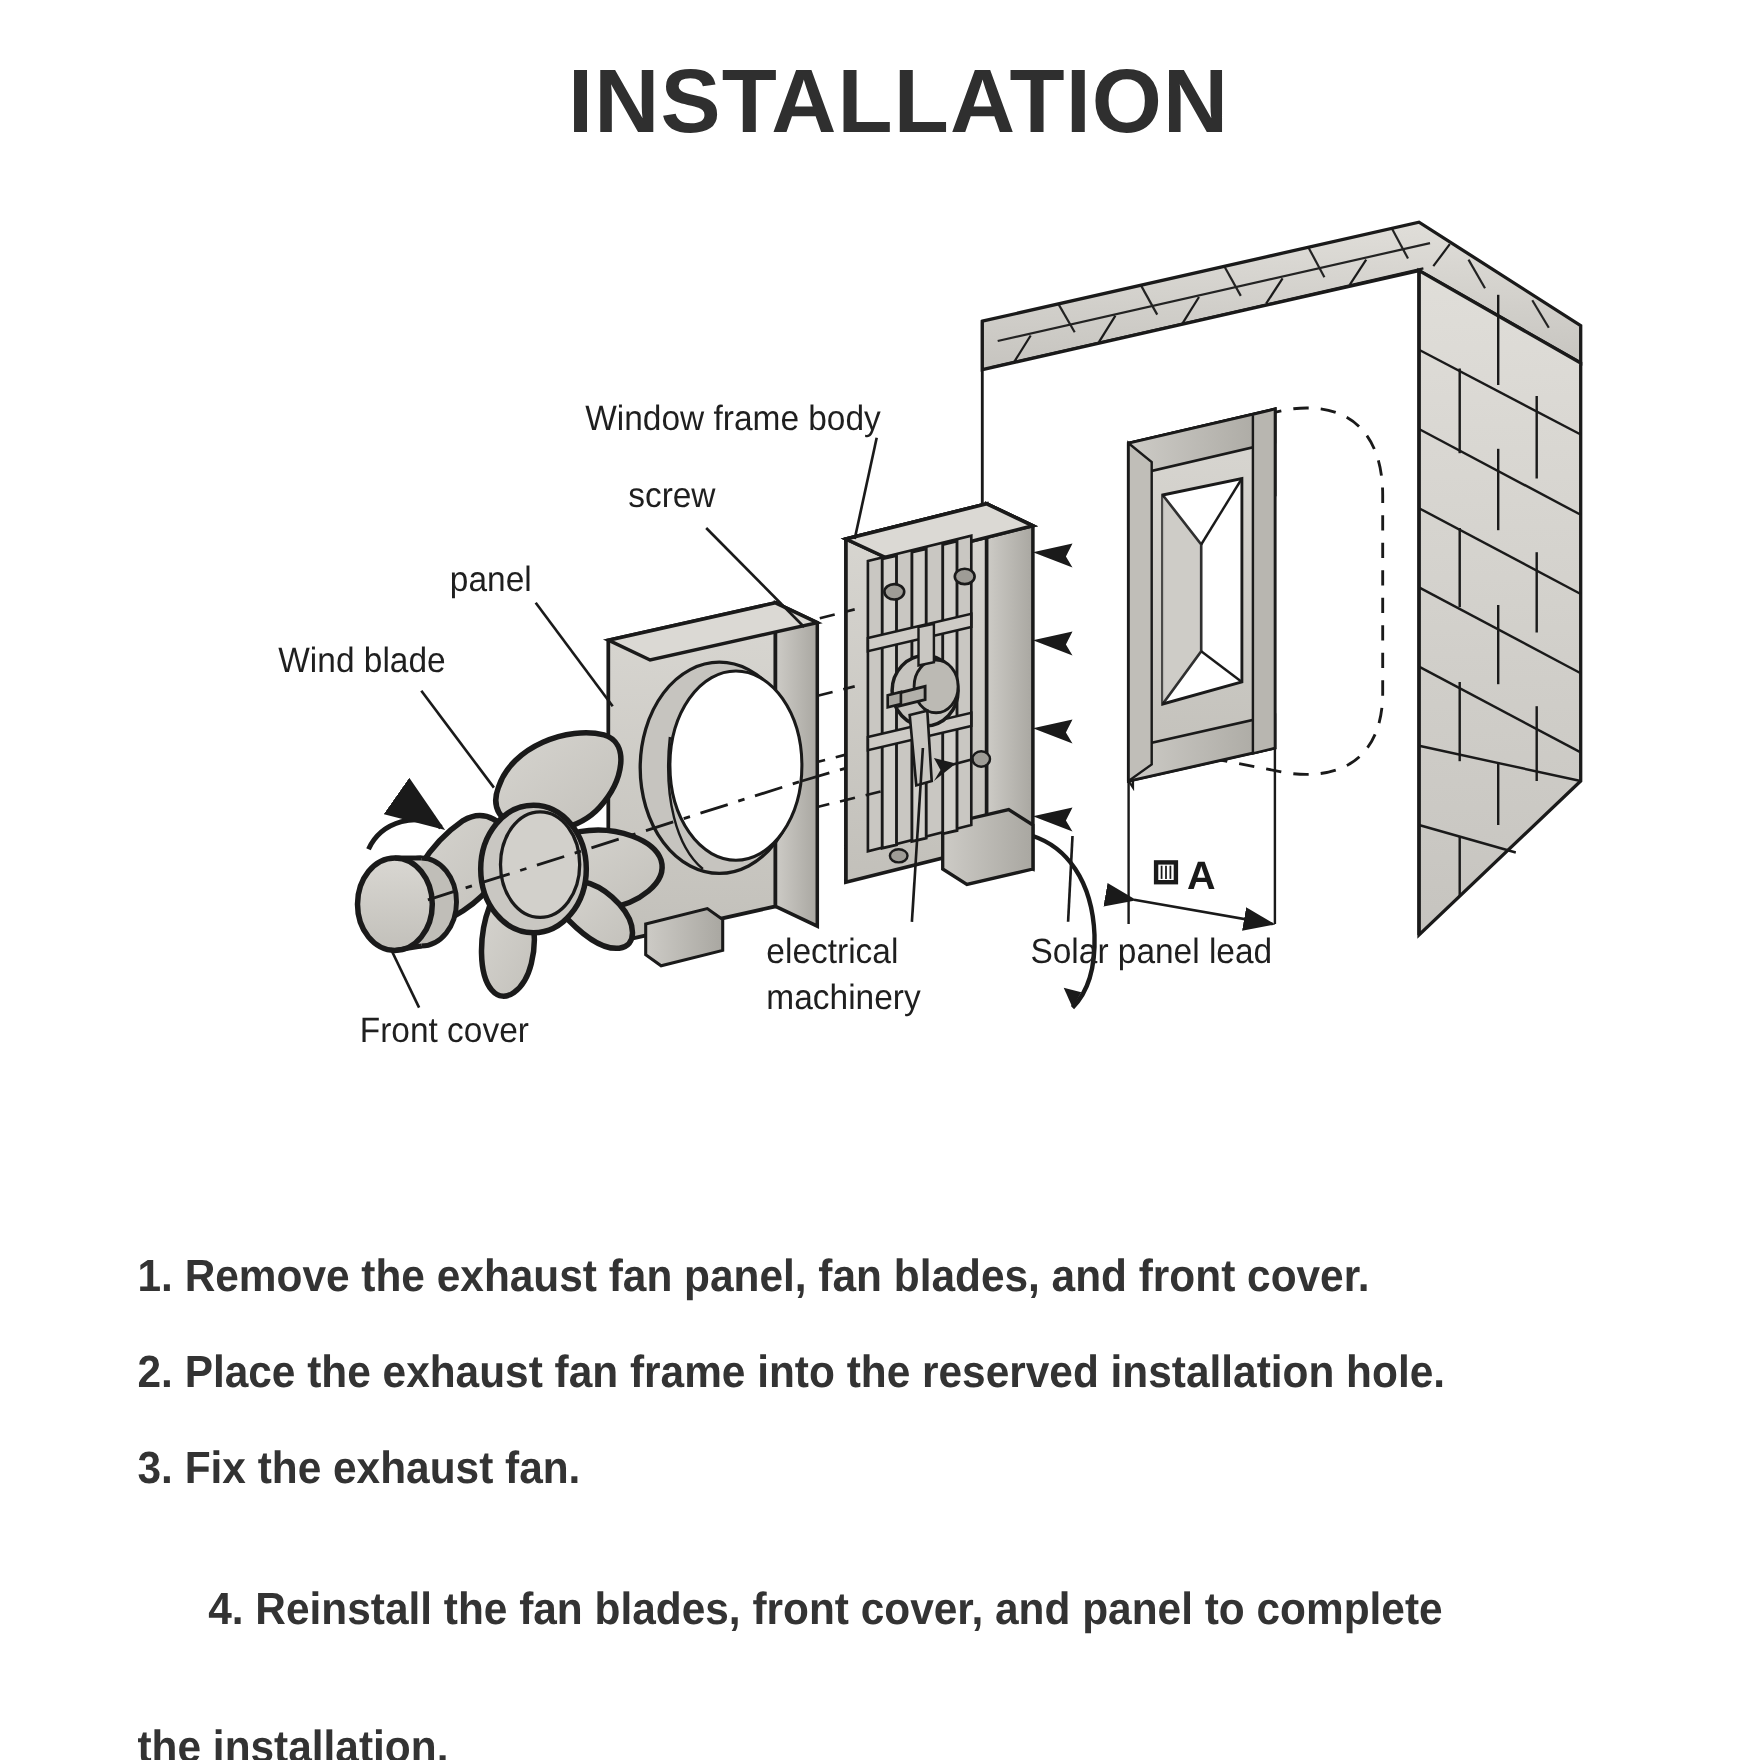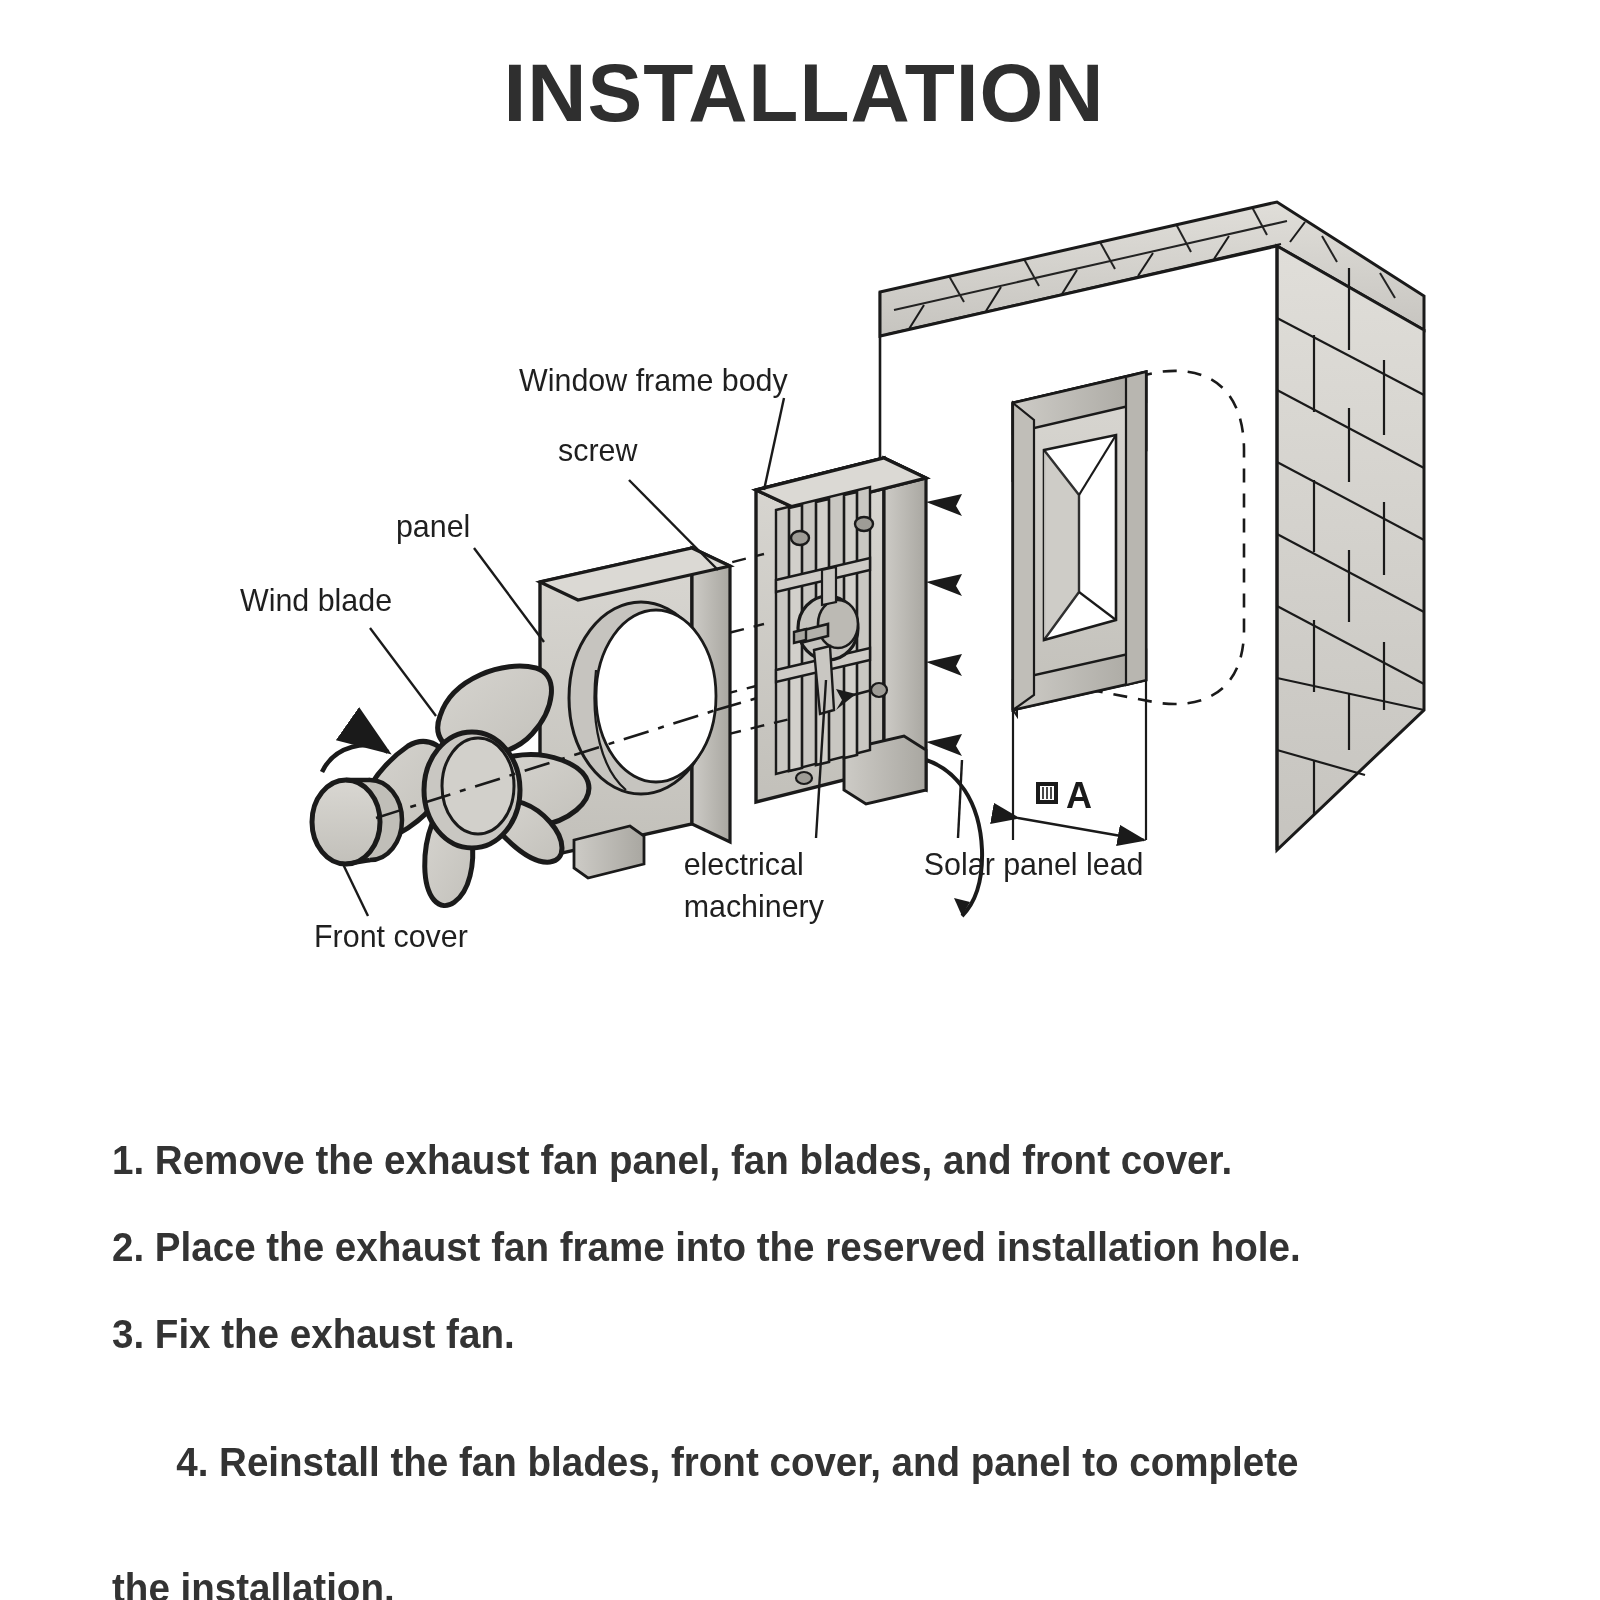--- a/index.html
+++ b/index.html
@@ -4,21 +4,21 @@
 <style>
   html,body{margin:0;padding:0;}
   body{
     width:1600px;height:1600px;
     background:#ffffff;
     font-family:"Liberation Sans","DejaVu Sans",sans-serif;
     overflow:hidden;
     position:relative;
     color:#2b2b2b;
   }
-  #page{position:absolute;left:4px;top:0;width:1283px;height:1600px;}
+  #page{position:absolute;left:17px;top:0;width:1283px;height:1600px;}
 
   .title{
     position:absolute;
     left:0;top:46px;width:1600px;
     text-align:center;
     font-size:82px;
     font-weight:700;
     letter-spacing:1px;
     color:#2f2f2f;
     font-family:"Liberation Sans","DejaVu Sans",sans-serif;

